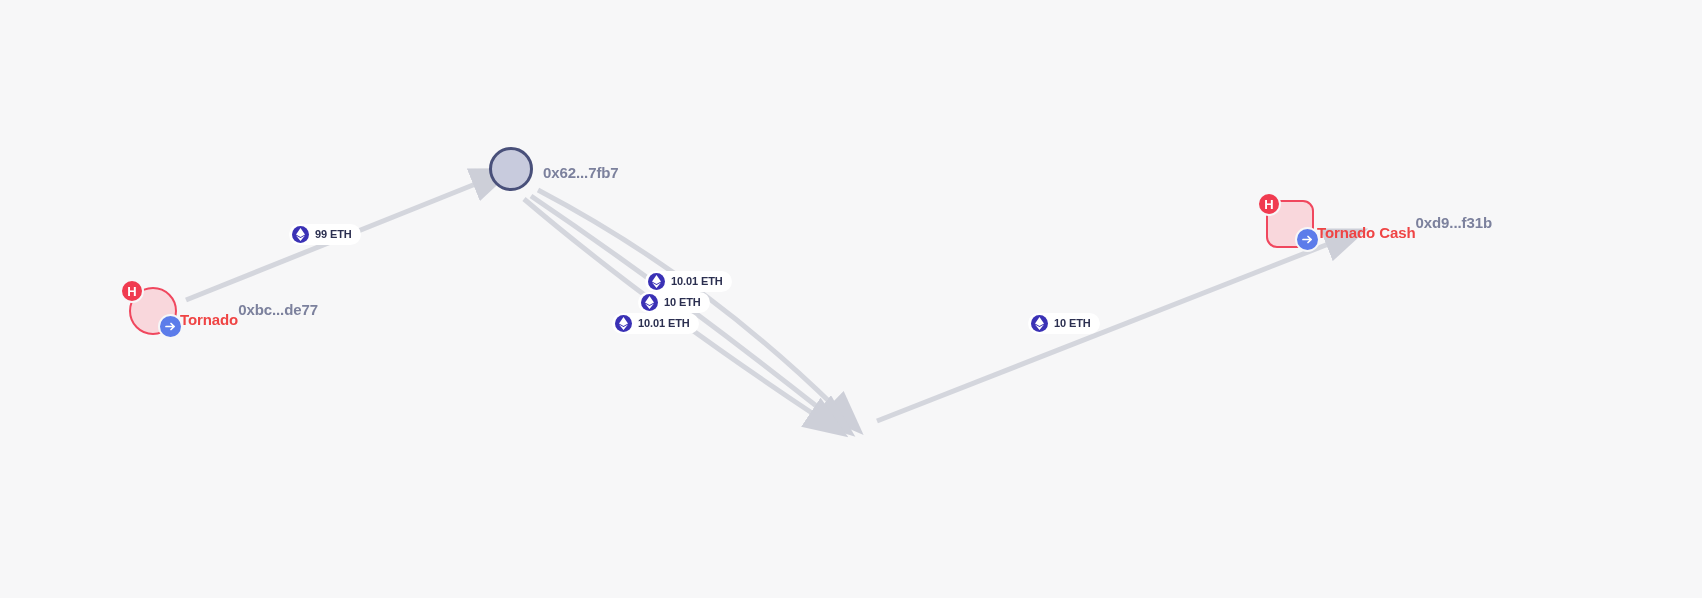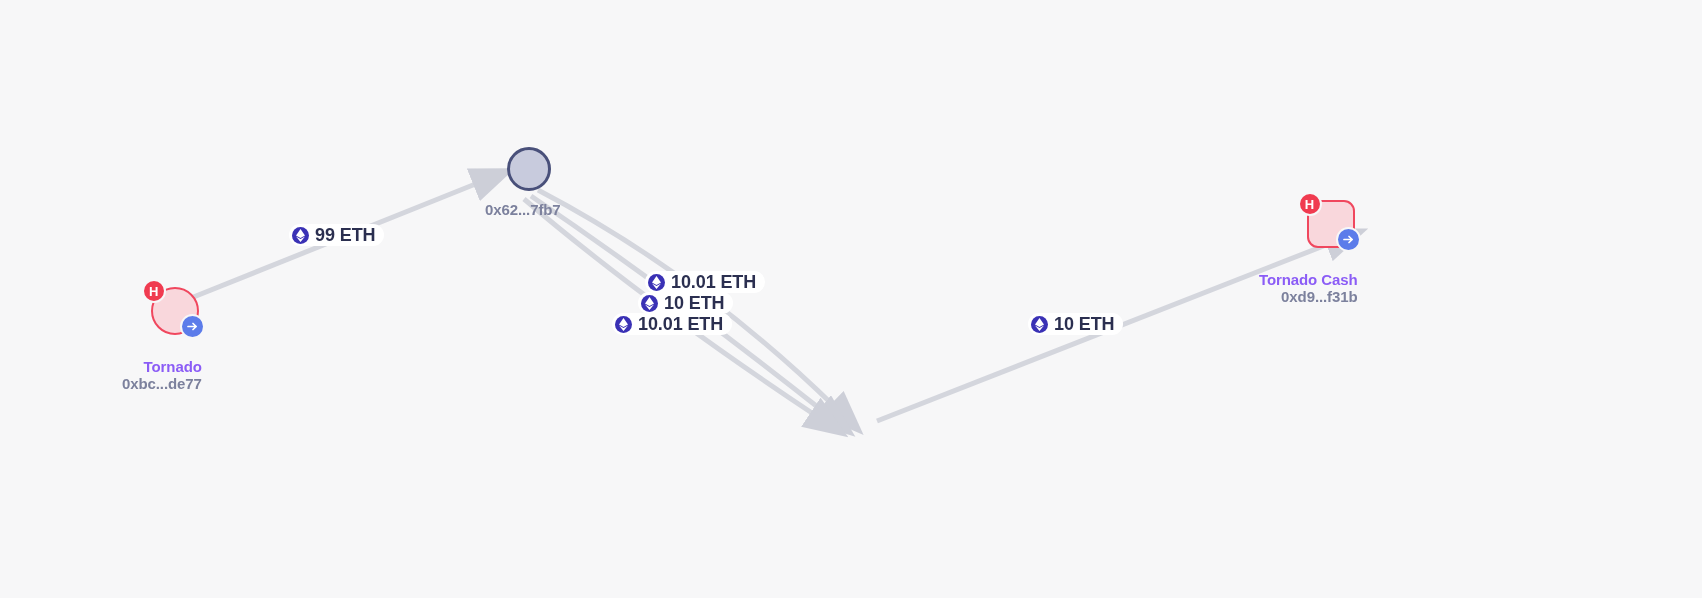--- a/index.html
+++ b/index.html
@@ -48,32 +48,32 @@
     height: 17px;
     border-radius: 50%;
     background: #3a31b5;
     display: flex;
     align-items: center;
     justify-content: center;
     flex: 0 0 auto;
   }
   .edge-label .eth-badge svg { display: block; }
   .edge-label .amount {
-    font-size: 18px;
+    font-size: 11px;
     font-weight: 600;
     color: #2b2f50;
     letter-spacing: -0.1px;
   }
 
   
   .node {
     position: absolute;
     display: flex;
-    flex-direction: column;
-    align-items: flex-end;
+    flex-direction: row;
+    align-items: center;
   }
   .node-shape-wrap {
     position: relative;
     width: 58px;
     height: 58px;
   }
 
   
   .entity-body {
     position: absolute;
@@ -127,21 +127,21 @@
     border: 2.5px solid #f7f7f8;
     right: -3px;
     bottom: -1px;
   }
   .badge-arrow svg { display: block; }
 
   .node-title {
     margin-top: 20px;
     font-size: 15px;
     font-weight: 700;
-    color: #8b5cf6;
+    color: #ef4444;
     white-space: nowrap;
     letter-spacing: -0.1px;
   }
   .node-address {
     font-size: 15px;
     font-weight: 600;
     color: #7c819d;
     white-space: nowrap;
     letter-spacing: -0.1px;
   }

